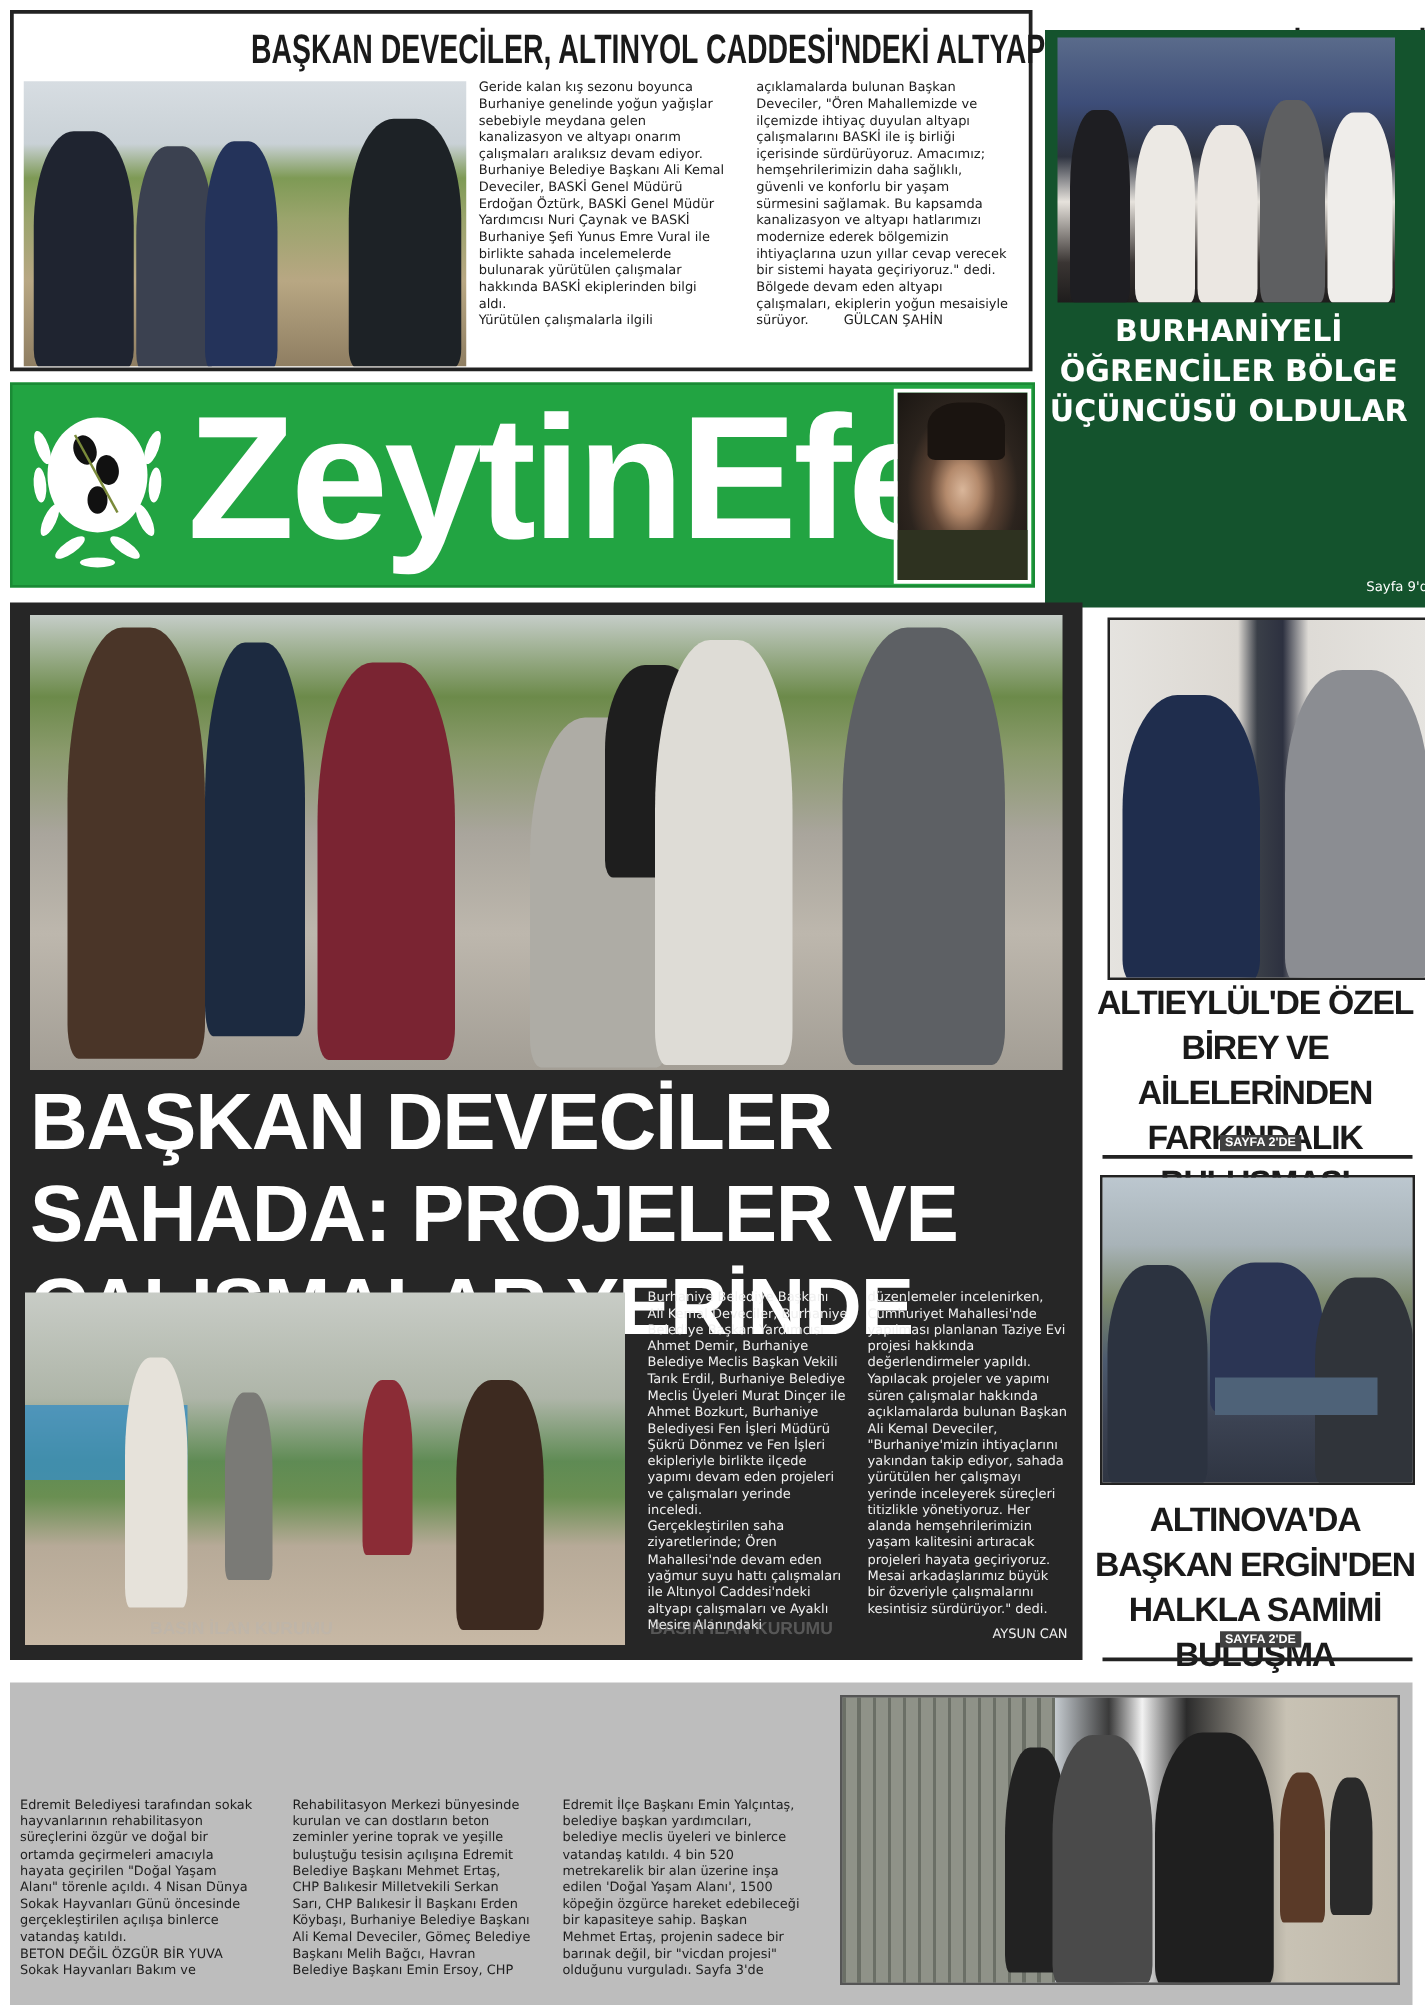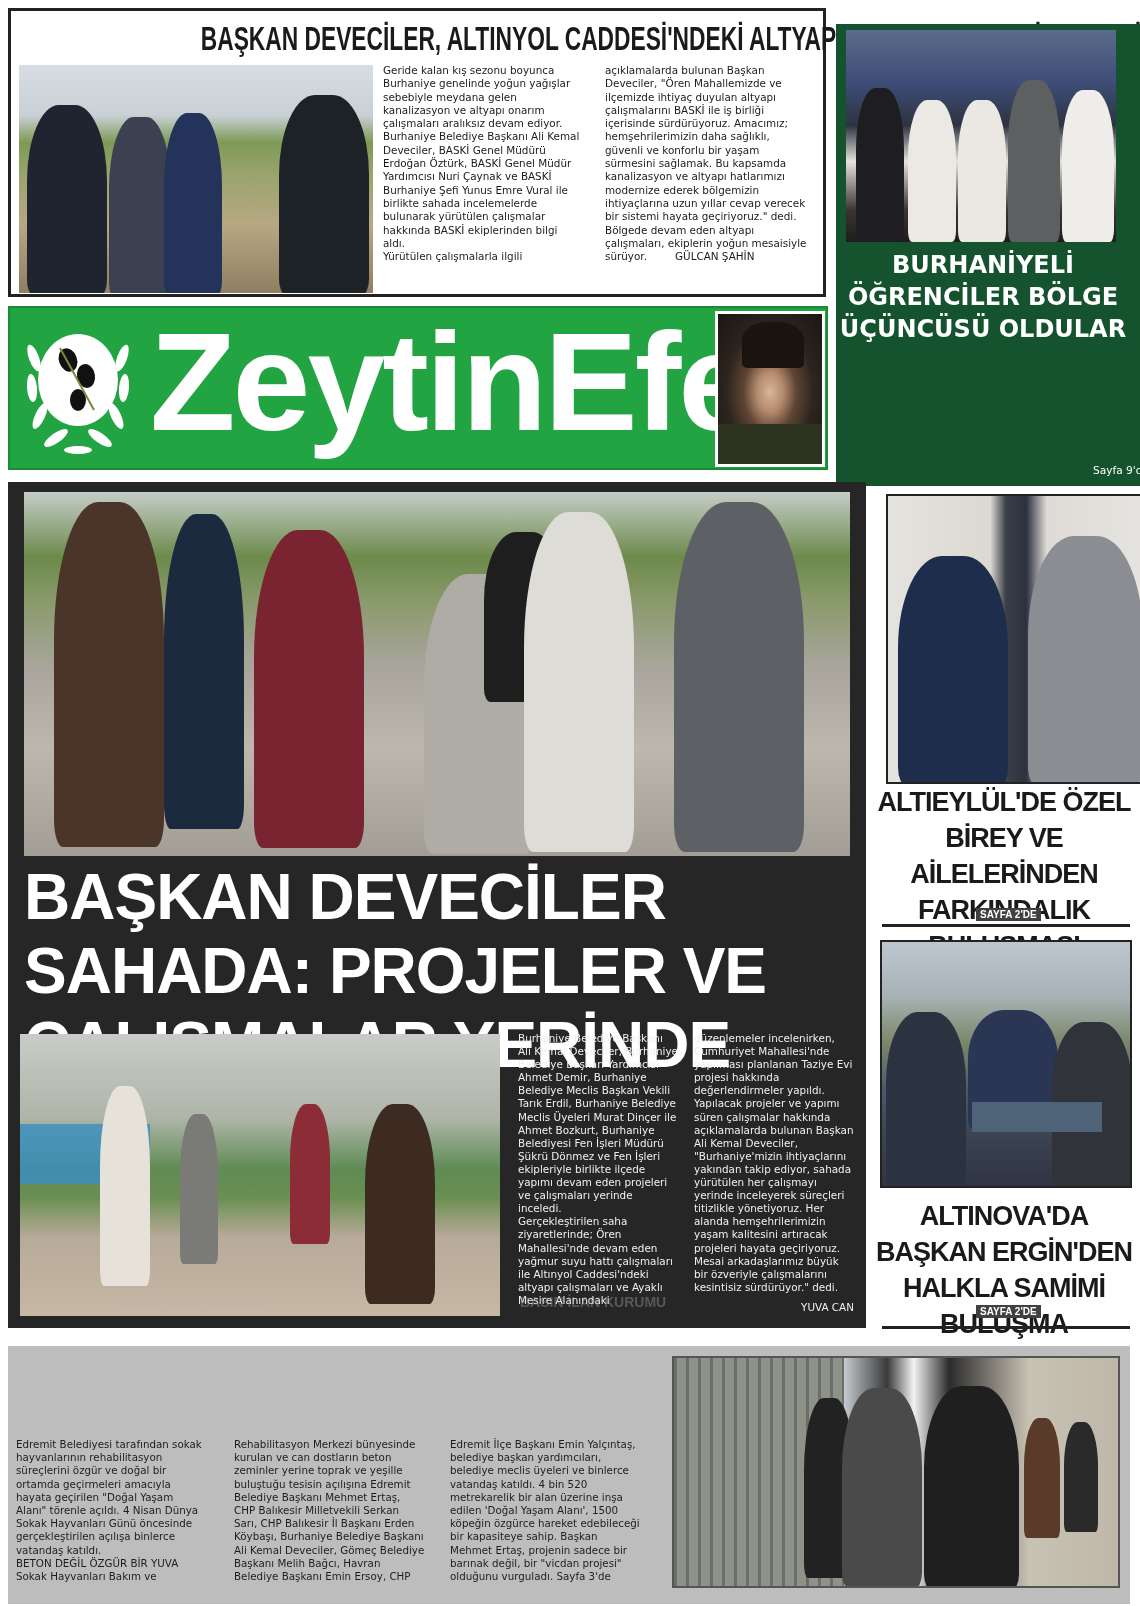--- a/index.html
+++ b/index.html
@@ -196,21 +196,21 @@
 yakından takip ediyor, sahada
 yürütülen her çalışmayı
 yerinde inceleyerek süreçleri
 titizlikle yönetiyoruz. Her
 alanda hemşehrilerimizin
 yaşam kalitesini artıracak
 projeleri hayata geçiriyoruz.
 Mesai arkadaşlarımız büyük
 bir özveriyle çalışmalarını
 kesintisiz sürdürüyor." dedi.</div>
-  <div id="main-byline" class="abs">YUVA CAN</div>
+  <div id="main-byline" class="abs">AYSUN CAN</div>
 </div>
 
 <div id="altieylul-box" class="abs">
   <div id="altieylul-photo" class="photo">
     <div class="person" style="left:10px;top:60px;width:110px;height:230px;background:#1f2d4d;"></div>
     <div class="person" style="left:140px;top:40px;width:115px;height:250px;background:#8b8d92;"></div>
   </div>
 </div>
 <div class="side-headline" style="left:872px;top:784px;width:264px;">ALTIEYLÜL'DE ÖZEL BİREY VE AİLELERİNDEN FARKINDALIK BULUŞMASI</div>
 <div class="sayfa-badge" style="left:976px;top:908px;">SAYFA 2'DE</div>

